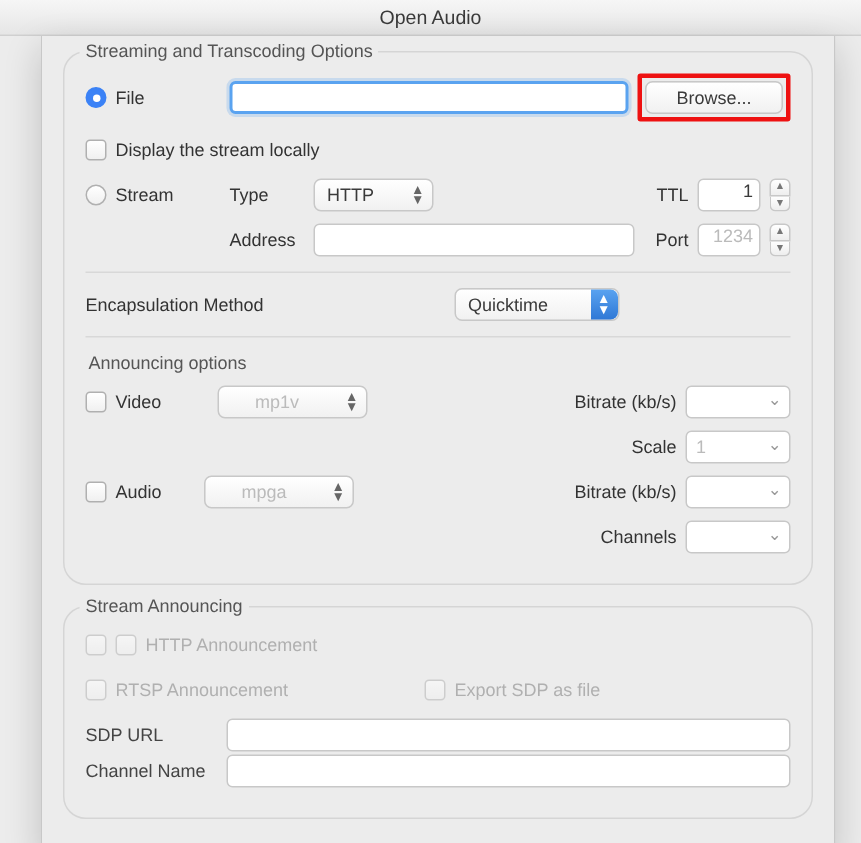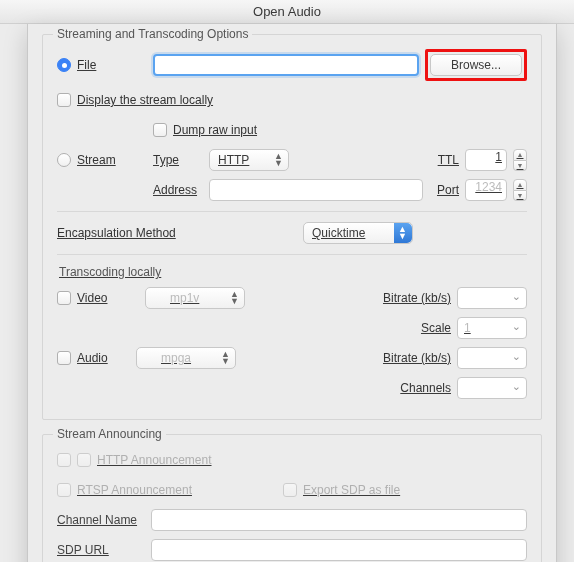--- a/index.html
+++ b/index.html
@@ -29,26 +29,25 @@
   width: 530px;
   background: #ececec;
   border: 1px solid #c8c8c8;
   border-top: none;
   border-radius: 0 0 6px 6px;
   box-shadow: 0 8px 24px rgba(0,0,0,0.18);
   padding: 10px 14px 12px 14px;
 }
 .group {
   border: 1px solid #d5d5d5;
-  border-radius: 2px;
+  border-radius: 15px;
   padding: 14px 14px 12px 14px;
   margin-bottom: 14px;
   background: #ececec;
   position: relative;
-  text-decoration: underline;
 }
 .group-title {
   position: absolute;
   top: -8px;
   left: 10px;
   background: #ececec;
   padding: 0 4px;
   font-size: 12px;
   color: #555;
 }
@@ -182,24 +181,20 @@
       <div class="highlight-box">
         <div class="mac-btn" style="width:92px">Browse...</div>
       </div>
     </div>
 
     <div class="row">
       <span class="checkbox"></span>
       <span class="lbl">Display the stream locally</span>
     </div>
 
-    <div class="row" style="padding-left:96px;">
-      <span class="checkbox"></span>
-      <span class="lbl">Dump raw input</span>
-    </div>
 
     <div class="row">
       <span class="radio"></span>
       <span class="lbl" style="width:70px">Stream</span>
       <span class="lbl" style="width:50px">Type</span>
       <div class="select" style="width:80px">
         <span>HTTP</span>
         <span class="chev">
             <span>▲</span>
             <span>▼</span>
@@ -233,21 +228,21 @@
         <span>Quicktime</span>
         <span class="chev">
             <span>▲</span>
             <span>▼</span>
           </span>
       </div>
     </div>
 
     <hr class="sep">
 
-    <div class="sub-title">Transcoding locally</div>
+    <div class="sub-title">Announcing options</div>
 
     <div class="row">
       <span class="checkbox"></span>
       <span class="lbl" style="width:50px">Video</span>
       <div class="select dim" style="width:100px;margin-left:12px">
         <span>mp1v</span>
         <span class="chev">
             <span>▲</span>
             <span>▼</span>
           </span>
@@ -293,23 +288,23 @@
       <span class="checkbox" style="opacity:.5"></span>
       <span class="lbl disabled">HTTP Announcement</span>
     </div>
     <div class="row">
       <span class="checkbox" style="opacity:.5"></span>
       <span class="lbl disabled" style="width:200px">RTSP Announcement</span>
       <span class="checkbox" style="opacity:.5"></span>
       <span class="lbl disabled">Export SDP as file</span>
     </div>
 
-    <div class="row">
-      <span class="lbl label-col">Channel Name</span>
-      <div class="text-input" style="flex:1"></div>
-    </div>
     <div class="row" style="margin-bottom:2px;">
       <span class="lbl label-col">SDP URL</span>
       <div class="text-input" style="flex:1"></div>
     </div>
+    <div class="row">
+      <span class="lbl label-col">Channel Name</span>
+      <div class="text-input" style="flex:1"></div>
+    </div>
   </div>
 
 </div>
 
 </body></html>

